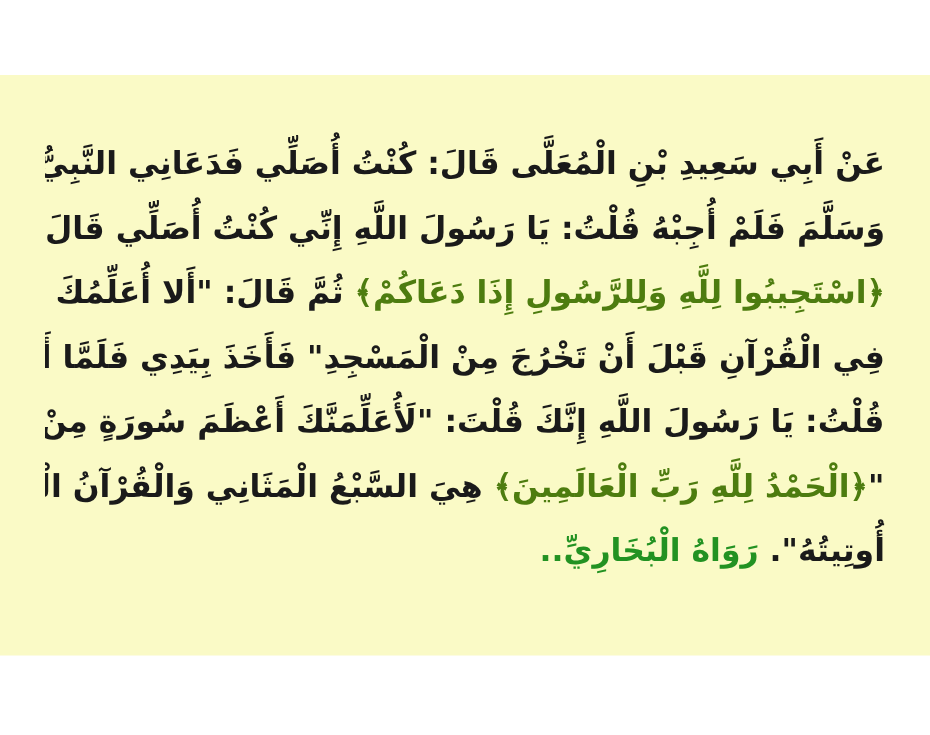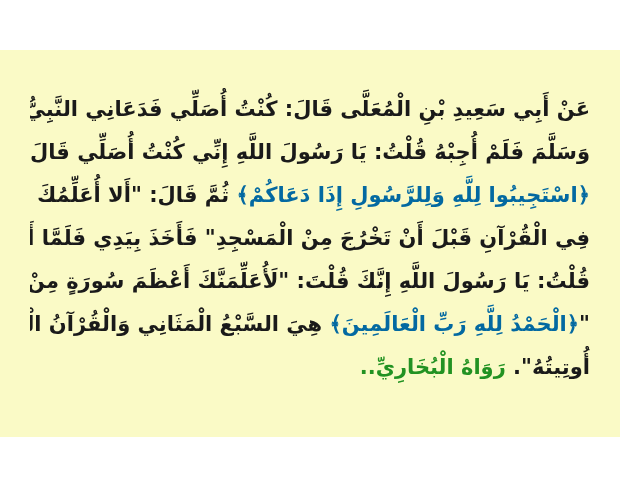--- a/index.html
+++ b/index.html
@@ -36,21 +36,21 @@
     overflow: hidden;
     text-align: justify;
     text-align-last: justify;
     white-space: nowrap;
   }
   .line.line-last {
     text-align: right;
     text-align-last: right;
   }
   .seg-narration { color: #1a1a1a; }
-  .seg-quran    { color: #0369a1; }
+  .seg-quran    { color: #4d7c0f; }
   .seg-green    { color: #229222; margin-top: 46px; }
 </style>
 </head>
 <body>
 
 <div class="panel">
   <div class="text-block" dir="rtl">
 
     <div class="line">
       <span class="seg-narration">عَنْ أَبِي سَعِيدِ بْنِ الْمُعَلَّى قَالَ: كُنْتُ أُصَلِّي فَدَعَانِي النَّبِيُّ صَلَّى اللَّهُ عَلَيْهِ</span>

